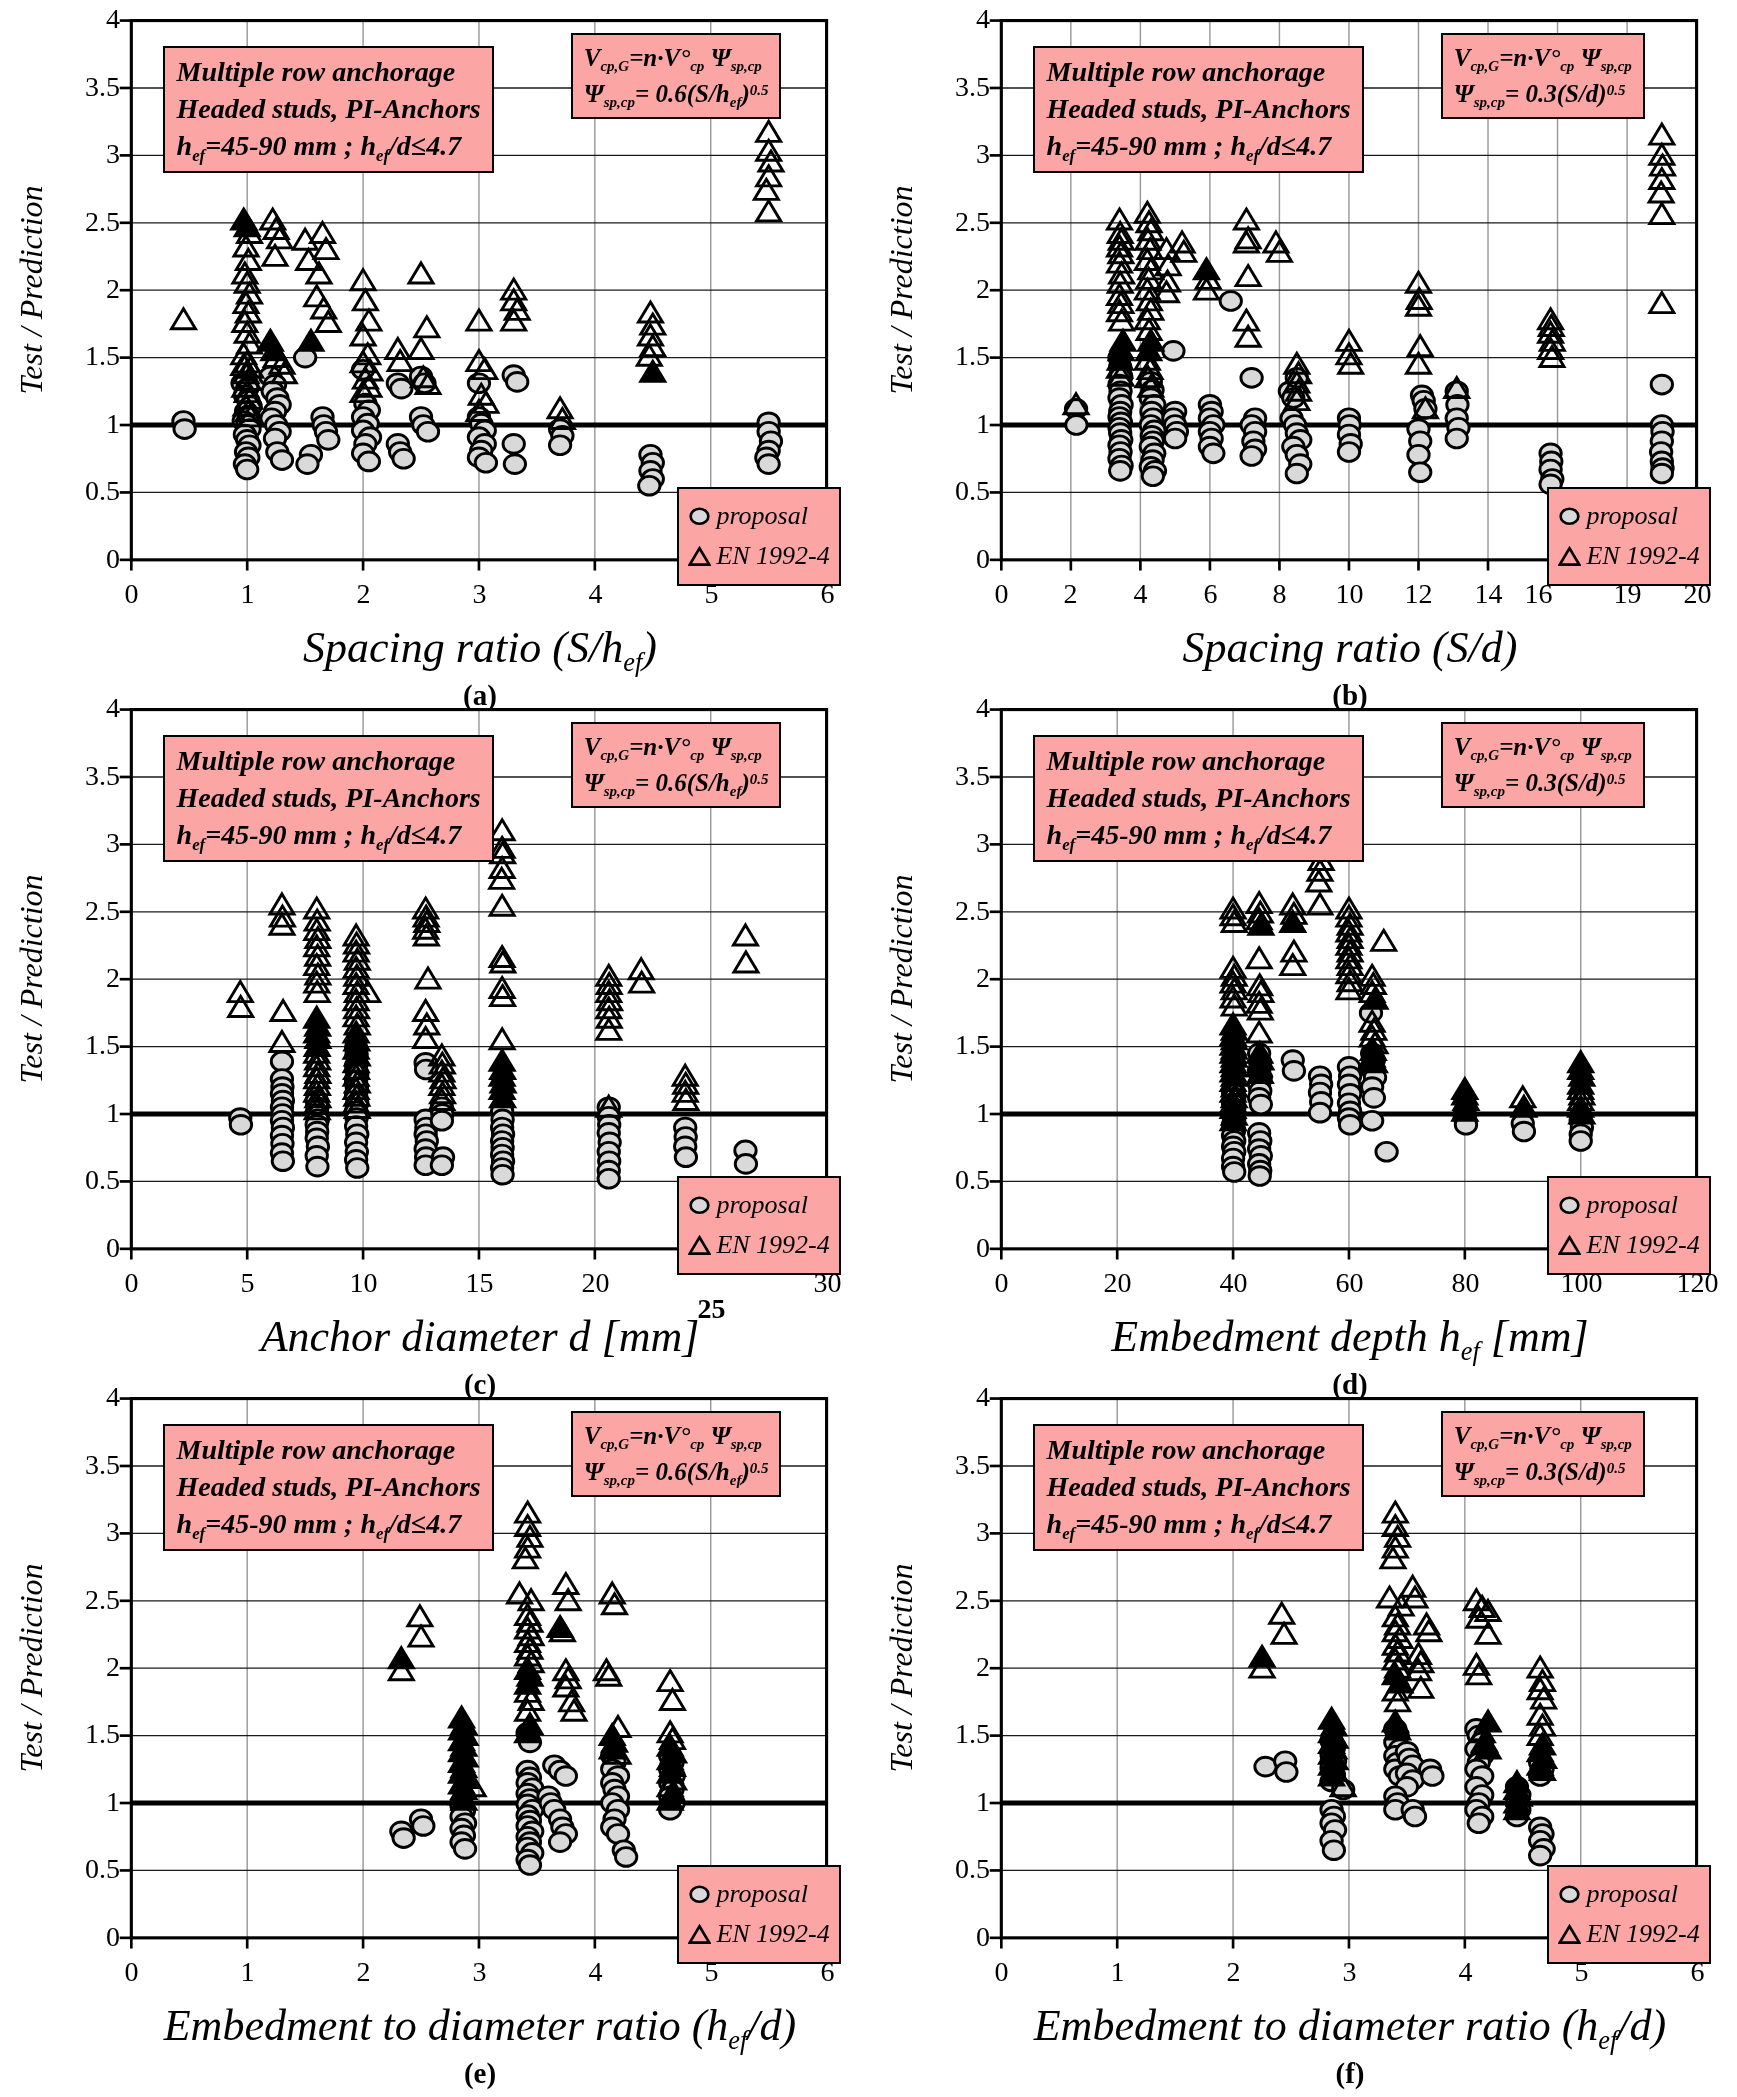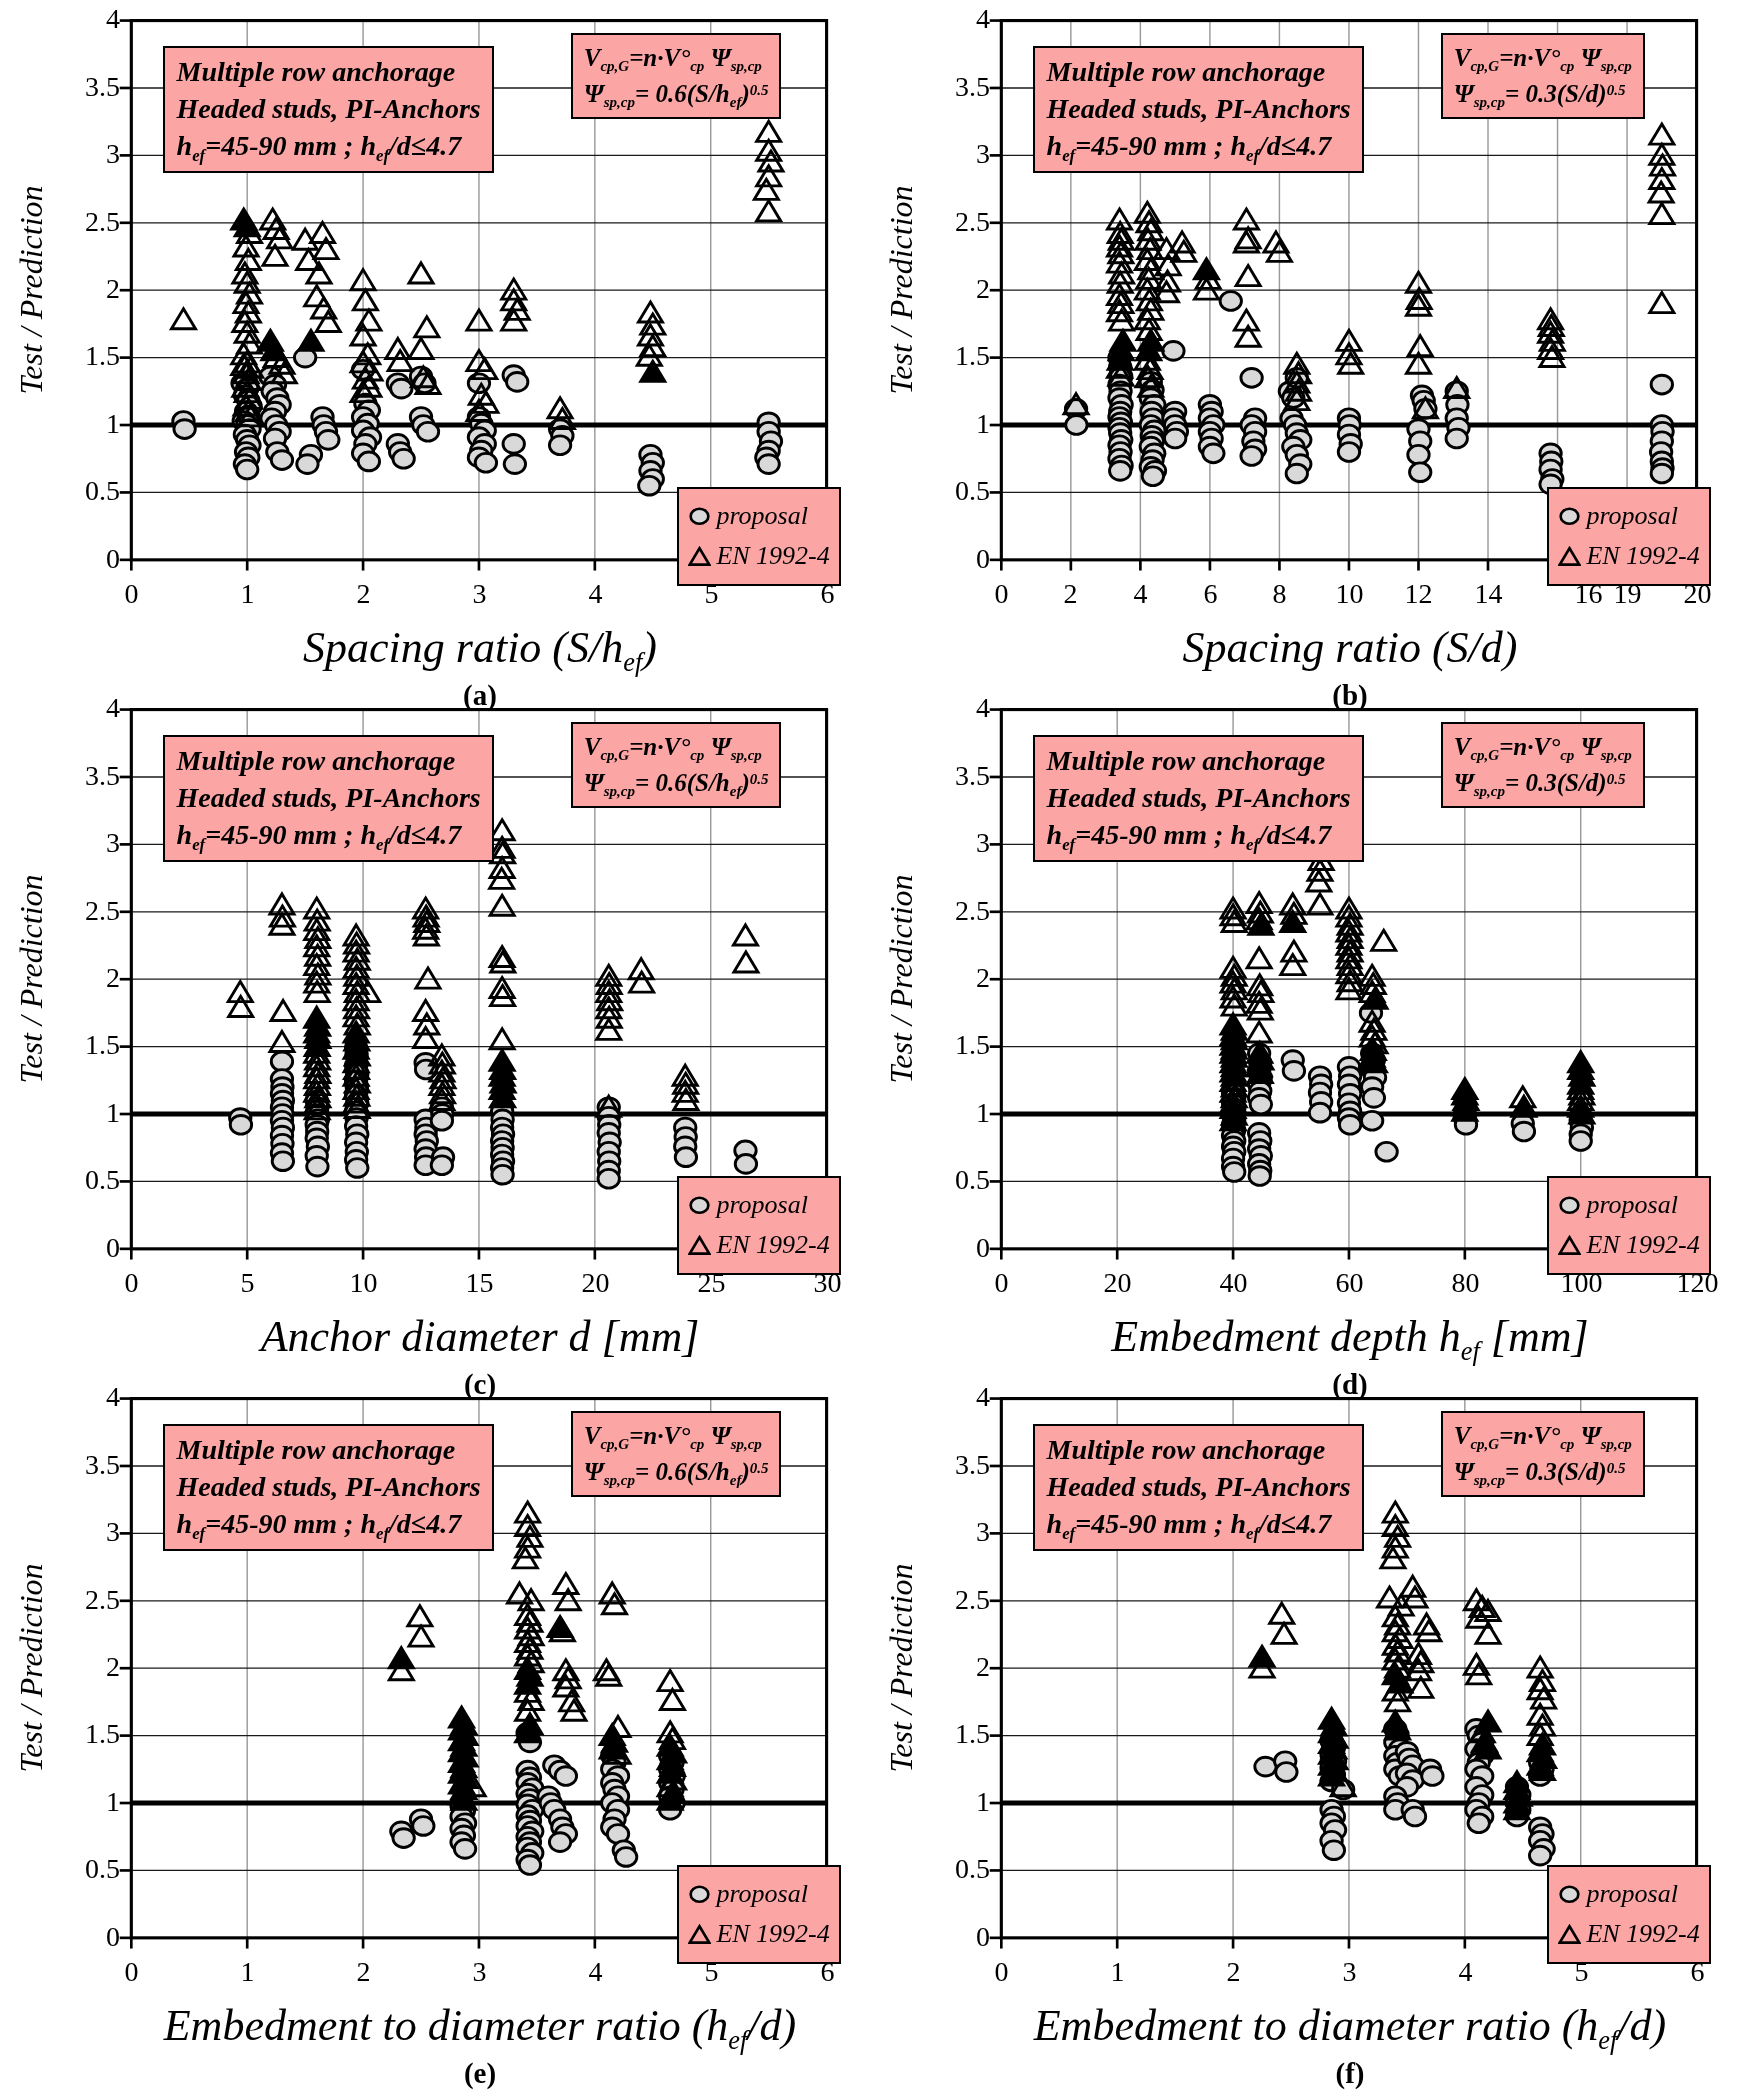--- a/index.html
+++ b/index.html
@@ -557,21 +557,21 @@
       </div>
       <div class="xticks">
           <div class="xtick" style="left: 96px; top: 578px;">0</div>
           <div class="xtick" style="left: 165px; top: 578px;">2</div>
           <div class="xtick" style="left: 235px; top: 578px;">4</div>
           <div class="xtick" style="left: 305px; top: 578px;">6</div>
           <div class="xtick" style="left: 374px; top: 578px;">8</div>
           <div class="xtick" style="left: 444px; top: 578px;">10</div>
           <div class="xtick" style="left: 513px; top: 578px;">12</div>
           <div class="xtick" style="left: 583px; top: 578px;">14</div>
-          <div class="xtick" style="left: 683px; top: 578px; text-align: center;">16</div>
+          <div class="xtick" style="left: 633px; top: 578px; text-align: center;">16</div>
           <div class="xtick" style="left: 722px; top: 578px;">19</div>
           <div class="xtick" style="left: 792px; top: 578px;">20</div>
         </div>
       <div class="xlabel" style="left: 480px; top: 622px;">Spacing ratio (S/d)</div>
       <div class="caption" style="left: 480px; top: 679px;">(b)</div>
     </div>
       <div class="panel" style="left: 0px; top: 689px;">
       <div class="ylabel" style="left: 31px; top: 290px;">Test / Prediction</div>
       <div class="yticks">
           <div class="ytick" style="left: 40px; top: 543px;">0</div>
@@ -833,21 +833,21 @@
           </span>
           <span class="legend-label">EN 1992-4</span>
         </div>
       </div>
       <div class="xticks">
           <div class="xtick" style="left: 96px; top: 578px;">0</div>
           <div class="xtick" style="left: 212px; top: 578px;">5</div>
           <div class="xtick" style="left: 328px; top: 578px;">10</div>
           <div class="xtick" style="left: 444px; top: 578px;">15</div>
           <div class="xtick" style="left: 560px; top: 578px;">20</div>
-          <div class="xtick" style="left: 676px; top: 578px;">25</div>
+          <div class="xtick" style="left: 676px; top: 604px; font-weight: bold;">25</div>
           <div class="xtick" style="left: 792px; top: 578px;">30</div>
         </div>
       <div class="xlabel" style="left: 480px; top: 622px;">Anchor diameter d [mm]</div>
       <div class="caption" style="left: 480px; top: 679px;">(c)</div>
     </div>
       <div class="panel" style="left: 870px; top: 689px;">
       <div class="ylabel" style="left: 31px; top: 290px;">Test / Prediction</div>
       <div class="yticks">
           <div class="ytick" style="left: 40px; top: 543px;">0</div>
           <div class="ytick" style="left: 40px; top: 475px;">0.5</div>

